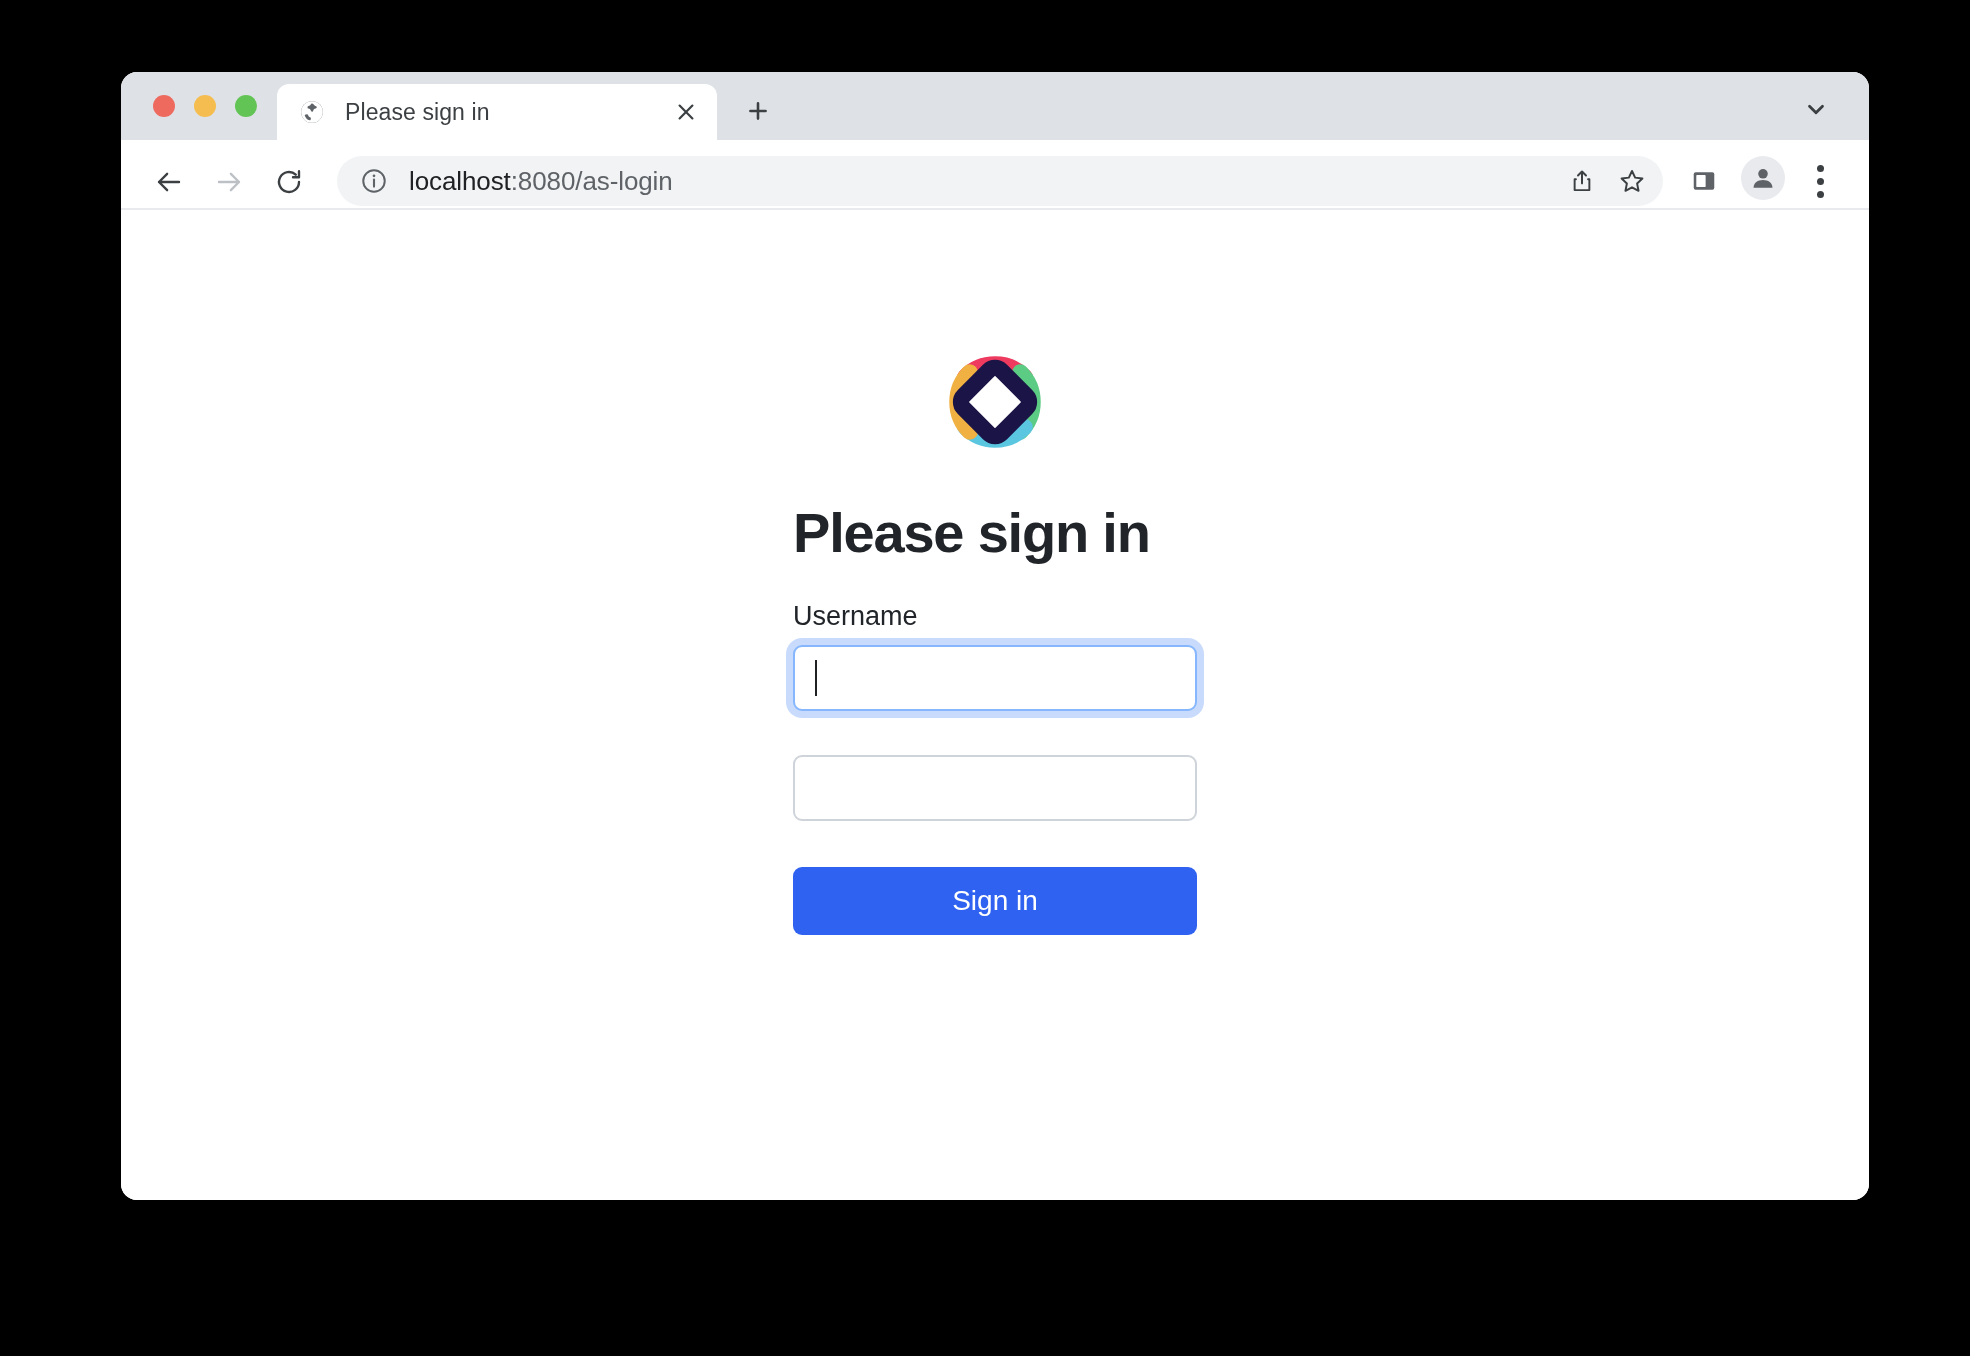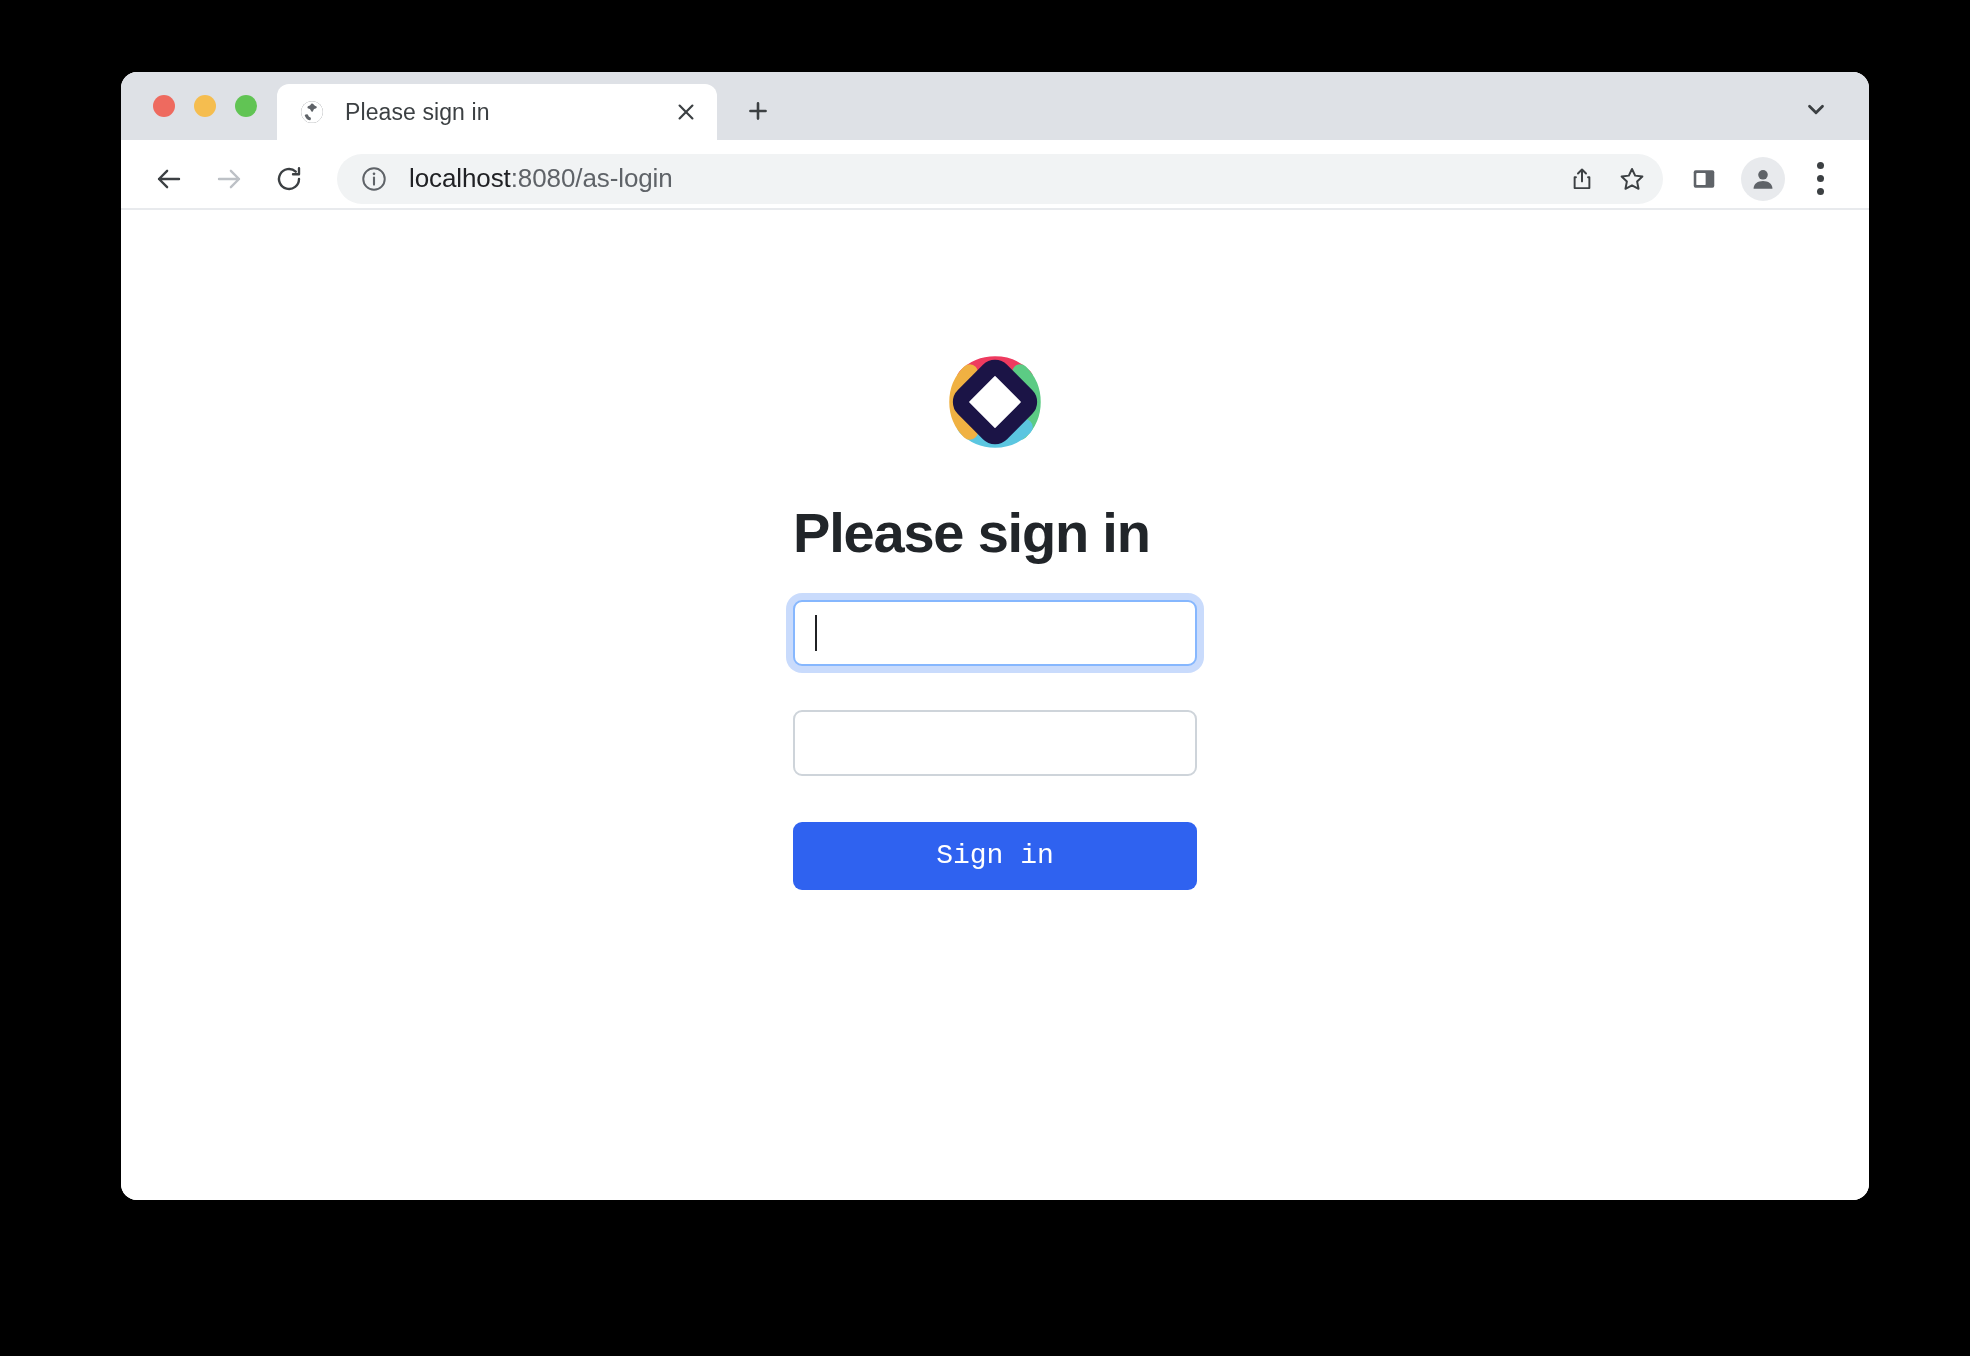--- a/index.html
+++ b/index.html
@@ -124,22 +124,22 @@
     justify-content: center;
     border-radius: 50%;
     flex: 0 0 46px;
   }
 
   
   .toolbar {
     height: 70px;
     background: #ffffff;
     display: flex;
-    align-items: center;
-    padding: 9px 26px 0 22px;
+    align-items: flex-start;
+    padding: 16px 26px 0 22px;
     border-bottom: 2px solid #e8eaed;
     box-sizing: border-box;
   }
 
   .nav-btn {
     width: 52px;
     height: 52px;
     display: flex;
     align-items: center;
     justify-content: center;
@@ -308,21 +308,21 @@
   .gap-1 { height: 44px; }
   .gap-2 { height: 46px; }
 
   .signin-btn {
     height: 68px;
     background: #2f62f0;
     border: none;
     border-radius: 9px;
     color: #ffffff;
     font-size: 28px;
-    font-family: Liberation Mono, monospace;
+    font-family: Liberation Sans, sans-serif;
     display: flex;
     align-items: center;
     justify-content: center;
     cursor: pointer;
     width: 100%;
     padding: 0;
   }
 </style>
 </head>
 <body>
@@ -449,20 +449,21 @@
             <path d="M70 67 A28 28 0 0 1 30 67" fill="none" stroke="#5bc6e0" stroke-width="11" stroke-linecap="round"></path>
 
             <path d="M33 70 A28 28 0 0 1 33 30" fill="none" stroke="#f0b142" stroke-width="11" stroke-linecap="round"></path>
 
             <rect x="32" y="32" width="36" height="36" rx="6" transform="rotate(45 50 50)" fill="none" stroke="#1b1446" stroke-width="11"></rect>
           </svg>
         </div>
 
         <h1 class="page-title">Please sign in</h1>
 
+        <div class="field-label">Username</div>
         <div class="text-input focused">
           <span class="caret"></span>
         </div>
 
         <div class="gap-1"></div>
 
         <div class="text-input"></div>
 
         <div class="gap-2"></div>
 

